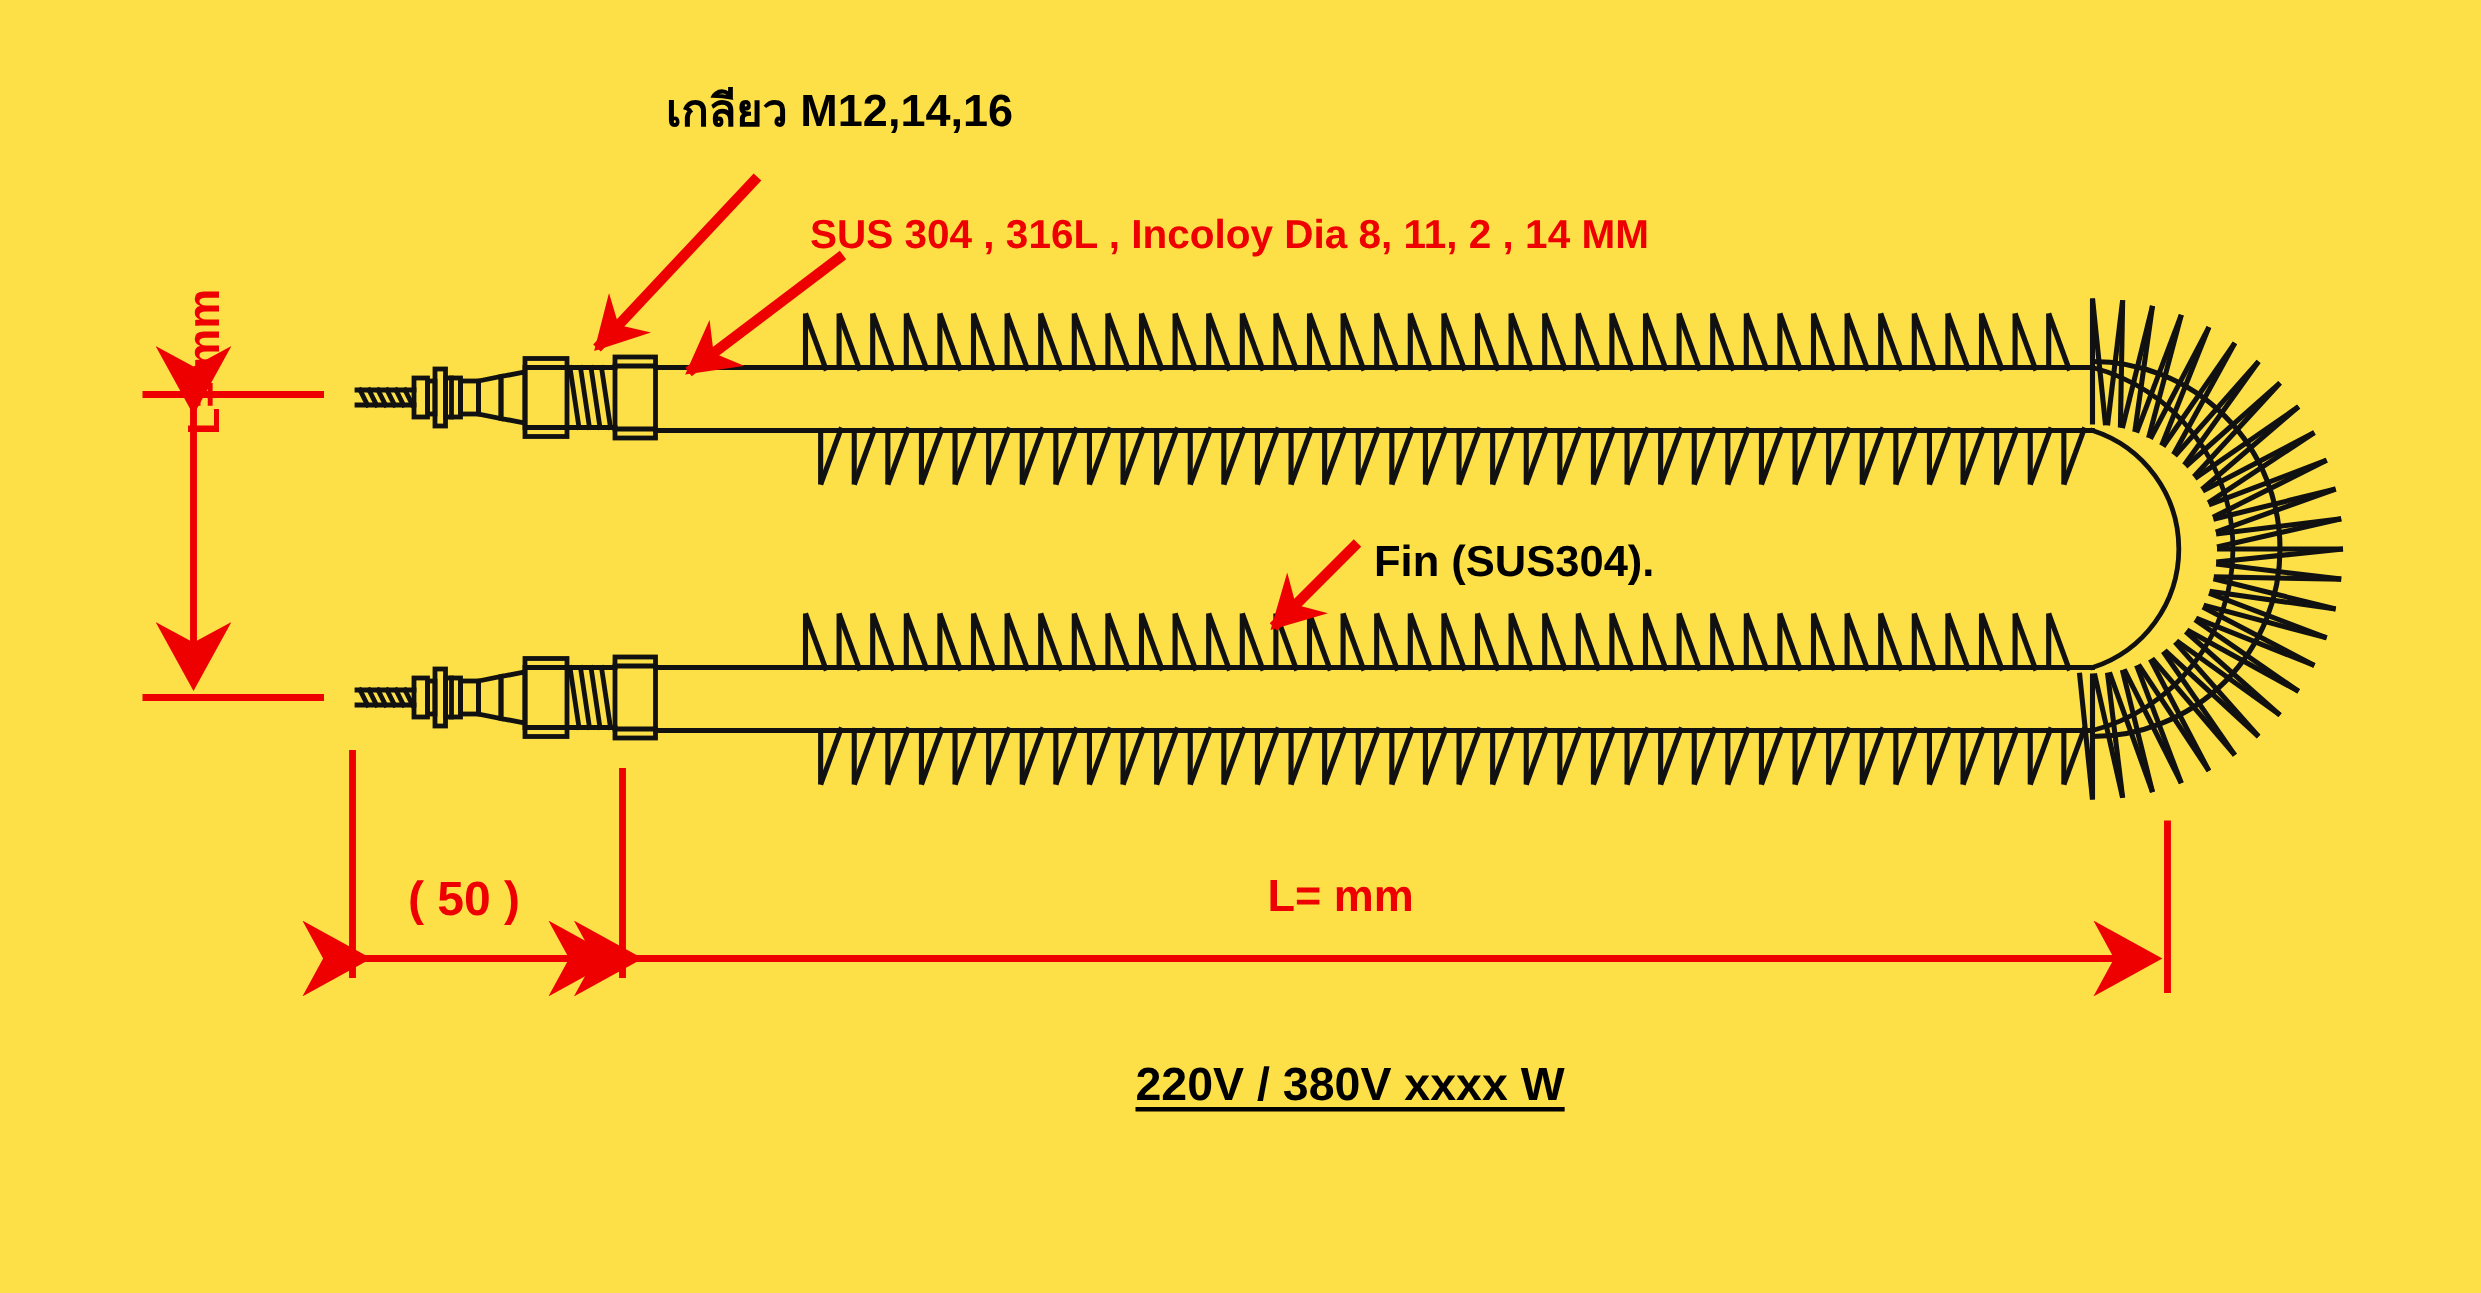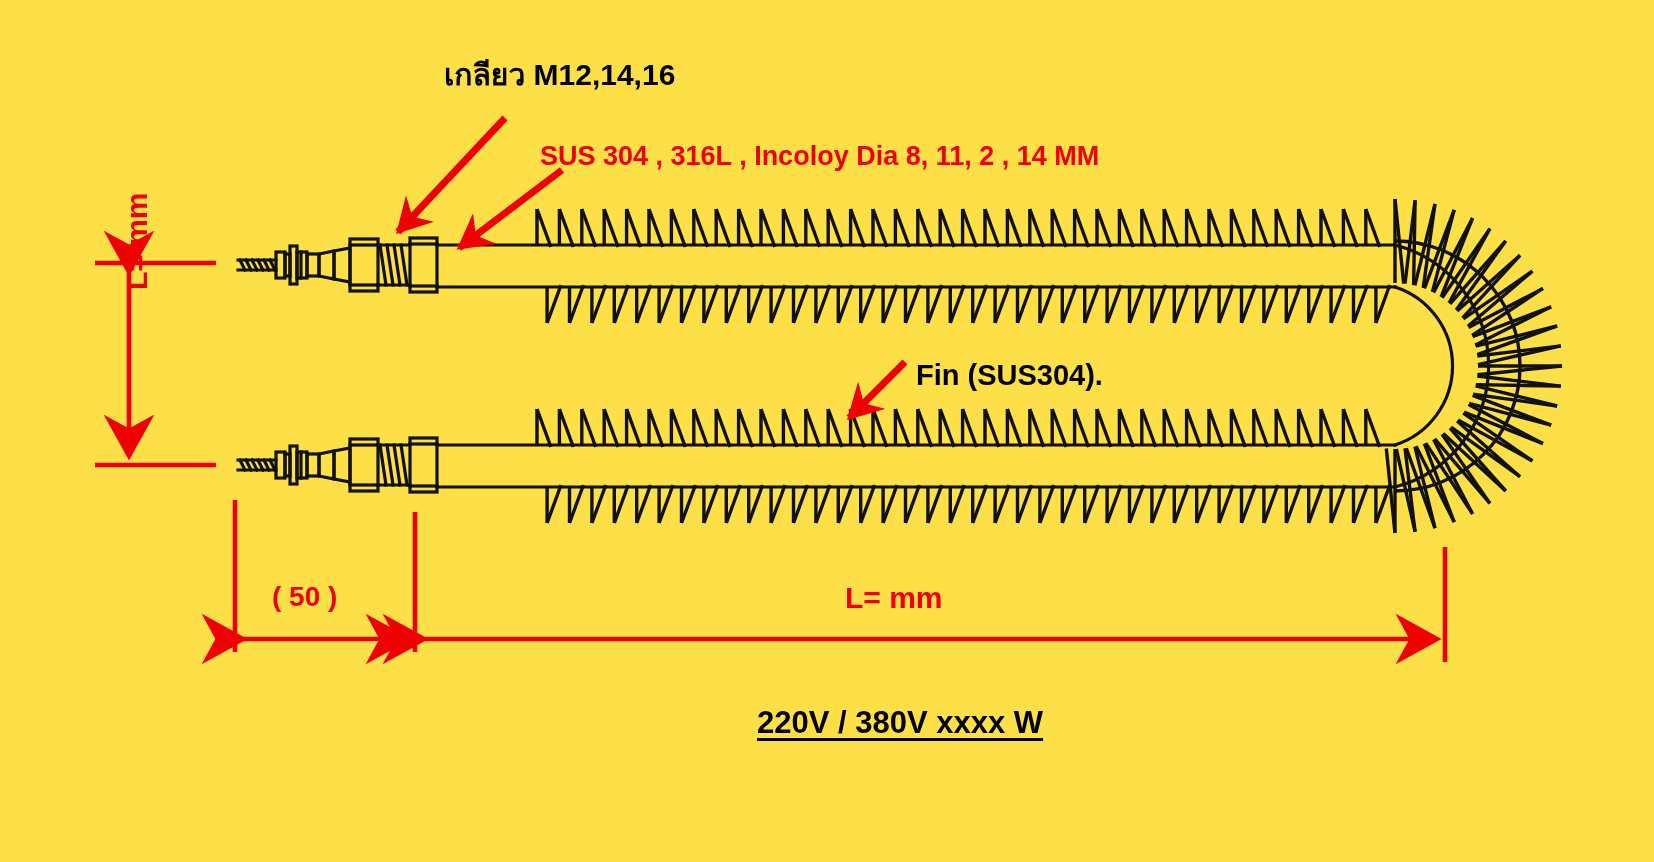--- a/index.html
+++ b/index.html
@@ -4,21 +4,21 @@
 <style>
   html,body{margin:0;padding:0;background:#ffffff;}
   body{width:1654px;height:862px;overflow:hidden;
        font-family:"Liberation Sans","DejaVu Sans",sans-serif;}
   #stage{position:relative;width:1654px;height:862px;background:#fde047;text-decoration:underline;}
   #art{position:absolute;left:0;top:0;width:1654px;height:862px;}
   .lbl{position:absolute;white-space:nowrap;font-weight:bold;line-height:1;}
   #lbl-thread{left:444px;top:60px;font-size:30px;color:#000;}
   #lbl-material{left:540px;top:143px;font-size:27px;color:#ee0000;}
   #lbl-fin{left:916px;top:350px;font-size:29px;color:#000;margin-top:11px;}
-  #lbl-50{left:272px;top:583px;font-size:28px;color:#ee0000;}
+  #lbl-50{left:272px;top:583px;font-size:32px;color:#ee0000;}
   #lbl-lenmm{left:845px;top:583px;font-size:30px;color:#ee0000;}
   #lbl-volt{left:757px;top:707px;font-size:31px;color:#000;
             text-decoration:underline;text-underline-offset:5px;}
   #lbl-vert{left:122px;top:290px;font-size:30px;color:#ee0000;
             transform:rotate(-90deg);transform-origin:left top;
             width:140px;text-align:left;}
 </style>
 </head>
 <body>
 

